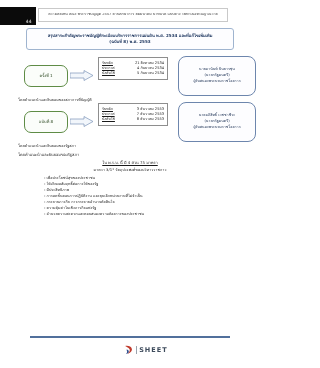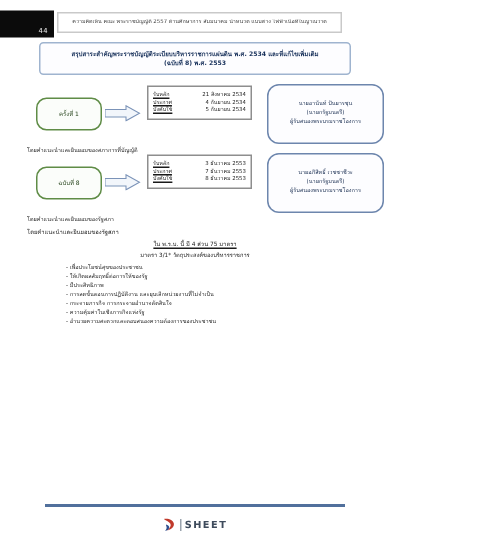--- a/index.html
+++ b/index.html
@@ -89,21 +89,21 @@
   #law-list li{
     font-size:3.7px;line-height:1.62;color:#1a1a1a;white-space:nowrap;
   }
   
   #footer-rule{
     position:absolute;left:30px;top:336px;width:200px;height:1.6px;
     background:#51709c;
   }
   #footer-logo{
     position:absolute;left:0;top:342px;width:260px;height:16px;
-    display:flex;align-items:center;justify-content:center;gap:2.5px;
+    display:flex;align-items:center;justify-content:center;gap:2.5px;padding-left:16px;
   }
   #footer-mark{width:9px;height:10px;display:block;}
   #footer-divider{width:0.7px;height:8px;background:#9aa3ad;}
   #footer-wordmark{
     font-size:6.5px;font-weight:bold;letter-spacing:1px;color:#3e4b5c;
     line-height:1;
   }
 </style>
 </head>
 <body>

